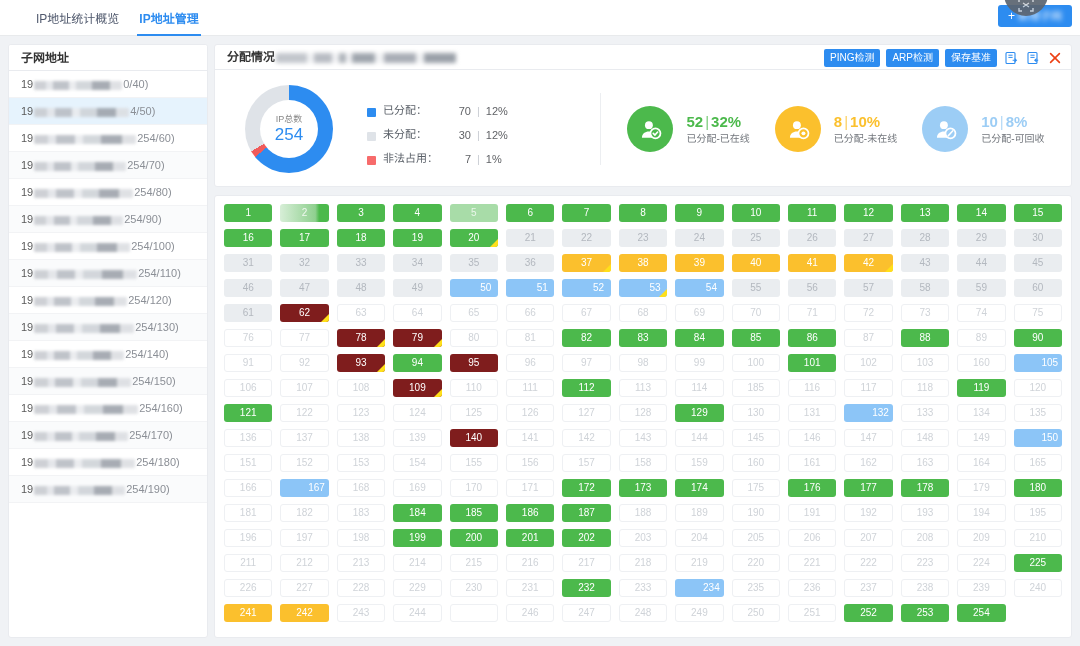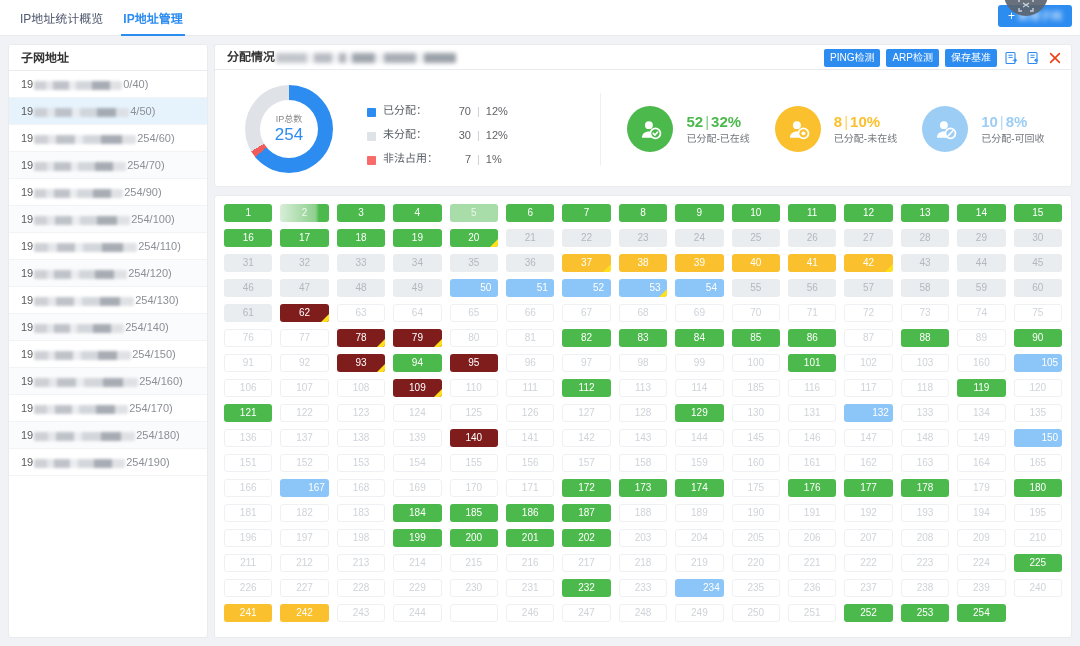--- a/index.html
+++ b/index.html
@@ -10,21 +10,21 @@
     font-family: "Liberation Sans", "DejaVu Sans", sans-serif;
     font-size: 12px; color: #333; overflow: hidden;
   }
   .app { position: relative; width: 1080px; height: 646px; }
 
   
   .topbar {
     position: absolute; top: 0; left: 0; width: 1080px; height: 36px;
     background: #ffffff; border-bottom: 1px solid #e8eaec;
   }
-  .tabs { display: flex; align-items: flex-end; height: 36px; padding-left: 10px; }
+  .tabs { display: flex; align-items: flex-end; height: 36px; padding-left: 26px; }
   .tab {
     position: relative; padding: 0 10px; height: 34px; line-height: 34px;
     font-size: 12px; color: #515a6e; cursor: pointer; white-space: nowrap;
   }
   .tab.active { color: #2d8cf0; font-weight: bold; }
   .tab.active::after {
     content: ""; position: absolute; left: 8px; right: 8px; bottom: 0;
     height: 2px; background: #2d8cf0;
   }
   .add-subnet-btn {
@@ -180,20 +180,21 @@
     </div>
   </div>
 
   <div class="sidebar">
     <div class="sidebar-head">子网地址</div>
     <div id="subnet-list">
         <div class="subnet-item"><span class="pfx">19</span><span class="mid" style="width: 88px;"></span><span class="suf">0/40)</span></div>
         <div class="subnet-item selected"><span class="pfx">19</span><span class="mid" style="width: 95px;"></span><span class="suf">4/50)</span></div>
         <div class="subnet-item"><span class="pfx">19</span><span class="mid" style="width: 102px;"></span><span class="suf">254/60)</span></div>
         <div class="subnet-item"><span class="pfx">19</span><span class="mid" style="width: 92px;"></span><span class="suf">254/70)</span></div>
+        <div class="subnet-item"><span class="pfx">19</span><span class="mid" style="width: 99px;"></span><span class="suf">254/80)</span></div>
         <div class="subnet-item"><span class="pfx">19</span><span class="mid" style="width: 89px;"></span><span class="suf">254/90)</span></div>
         <div class="subnet-item"><span class="pfx">19</span><span class="mid" style="width: 96px;"></span><span class="suf">254/100)</span></div>
         <div class="subnet-item"><span class="pfx">19</span><span class="mid" style="width: 103px;"></span><span class="suf">254/110)</span></div>
         <div class="subnet-item"><span class="pfx">19</span><span class="mid" style="width: 93px;"></span><span class="suf">254/120)</span></div>
         <div class="subnet-item"><span class="pfx">19</span><span class="mid" style="width: 100px;"></span><span class="suf">254/130)</span></div>
         <div class="subnet-item"><span class="pfx">19</span><span class="mid" style="width: 90px;"></span><span class="suf">254/140)</span></div>
         <div class="subnet-item"><span class="pfx">19</span><span class="mid" style="width: 97px;"></span><span class="suf">254/150)</span></div>
         <div class="subnet-item"><span class="pfx">19</span><span class="mid" style="width: 104px;"></span><span class="suf">254/160)</span></div>
         <div class="subnet-item"><span class="pfx">19</span><span class="mid" style="width: 94px;"></span><span class="suf">254/170)</span></div>
         <div class="subnet-item"><span class="pfx">19</span><span class="mid" style="width: 101px;"></span><span class="suf">254/180)</span></div>

